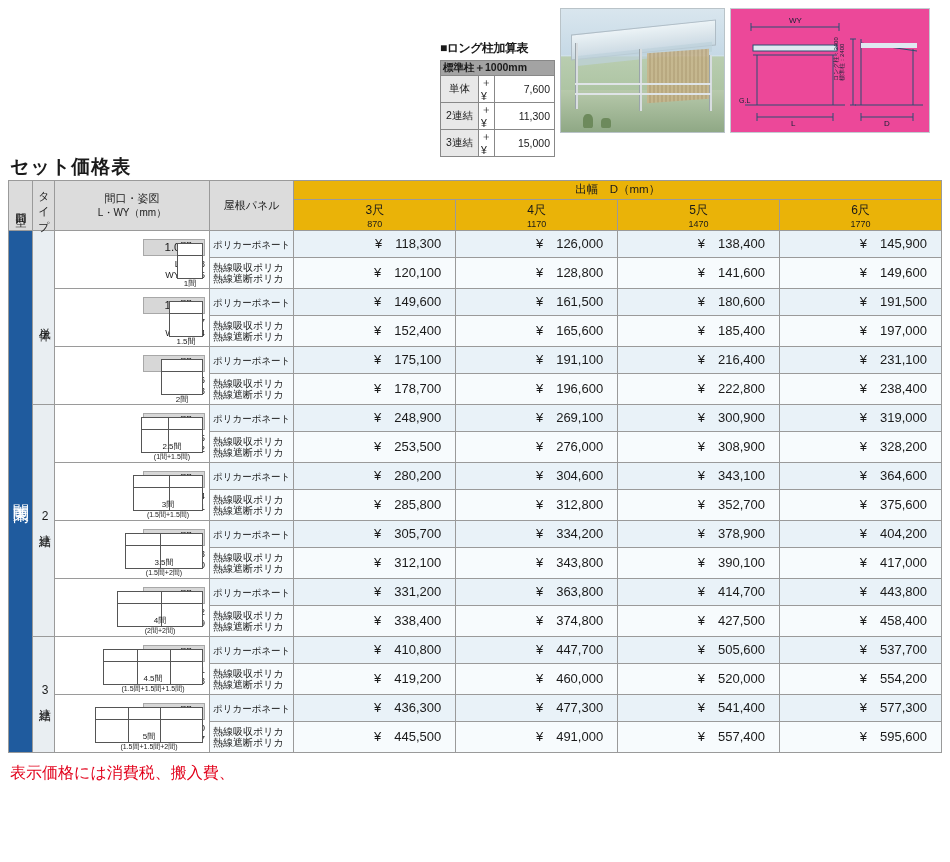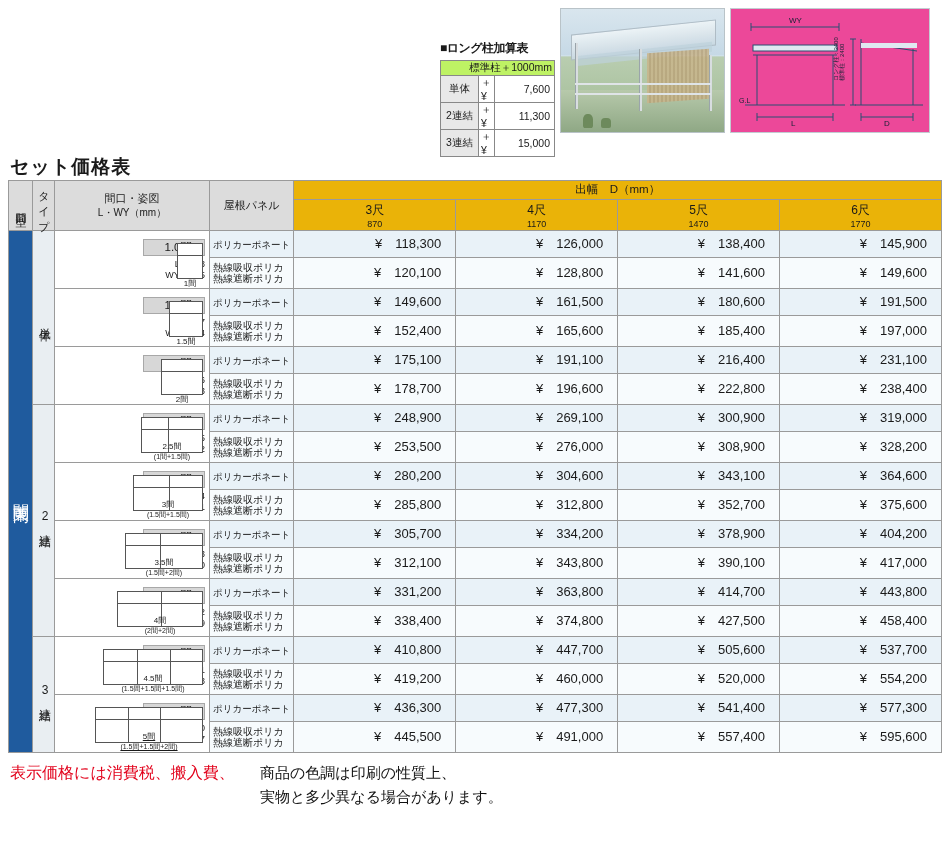--- a/index.html
+++ b/index.html
@@ -15,21 +15,21 @@
 
   
   .top-area { position:relative; height:150px; }
 
   .long-pole-table {
     position:absolute; left:440px; top:40px; width:115px;
   }
   .lp-title { font-size:12px; font-weight:bold; margin-bottom:3px; letter-spacing:-0.5px;}
   .lp-tbl { border-collapse:collapse; width:115px; }
   .lp-tbl td { border:1px solid #888; font-size:10.5px; height:14px; padding:0 2px; }
-  .lp-head { background:#bef264; text-align:right; font-size:10.5px; }
+  .lp-head { background:#a3a3a3; text-align:left; font-size:10.5px;font-weight:bold; }
   .lp-lbl { background:#e8e8e8; text-align:center; width:38px; }
   .lp-plus { text-align:left; width:16px; }
   .lp-val { text-align:right; padding-right:4px !important; }
 
   .photo {
     position:absolute; left:560px; top:8px; width:165px; height:125px;
     border:1px solid #b9c3c8;
     background:linear-gradient(#cfe0ea 0%, #cfe0ea 38%, #b9cdb0 39%, #9fba93 100%);
     overflow:hidden;
   }
@@ -508,21 +508,21 @@
     <td class="figcell" rowspan="2">
       <span class="tag">5.0間</span>
       <div class="dims">
         <div>L=8890</div>
         <div>WY=9117</div>
       </div>
       <div class="mini" style="width:108px;">
         <div class="hsplit"></div>
         <div class="vsplit" style="left:32px;"></div>
         <div class="vsplit" style="left:64px;"></div>
-        <div class="minilbl" style="bottom:-10px;text-decoration:underline;">
+        <div class="minilbl" style="bottom:-10px;">
           <span>5間</span>
           <br><span style="font-size:7px">(1.5間+1.5間+2間)</span>
         </div>
       </div>
     </td>
     <td class="panel row-a">ポリカーボネート</td>
     <td class="price row-a">¥　436,300</td>
     <td class="price row-a">¥　477,300</td>
     <td class="price row-a">¥　541,400</td>
     <td class="price row-a">¥　577,300</td>
@@ -535,17 +535,13 @@
     <td class="price row-b">¥　445,500</td>
     <td class="price row-b">¥　491,000</td>
     <td class="price row-b">¥　557,400</td>
     <td class="price row-b">¥　595,600</td>
   </tr>
 </tbody>
   </table>
 
 <div class="footer">
   <div class="fnote-red">表示価格には消費税、搬入費、</div>
-  <div class="fnote-blk">
-    <div>商品の色調は印刷の性質上、</div>
-    <div>実物と多少異なる場合があります。</div>
-  </div>
 </div>
 
 </body></html>

